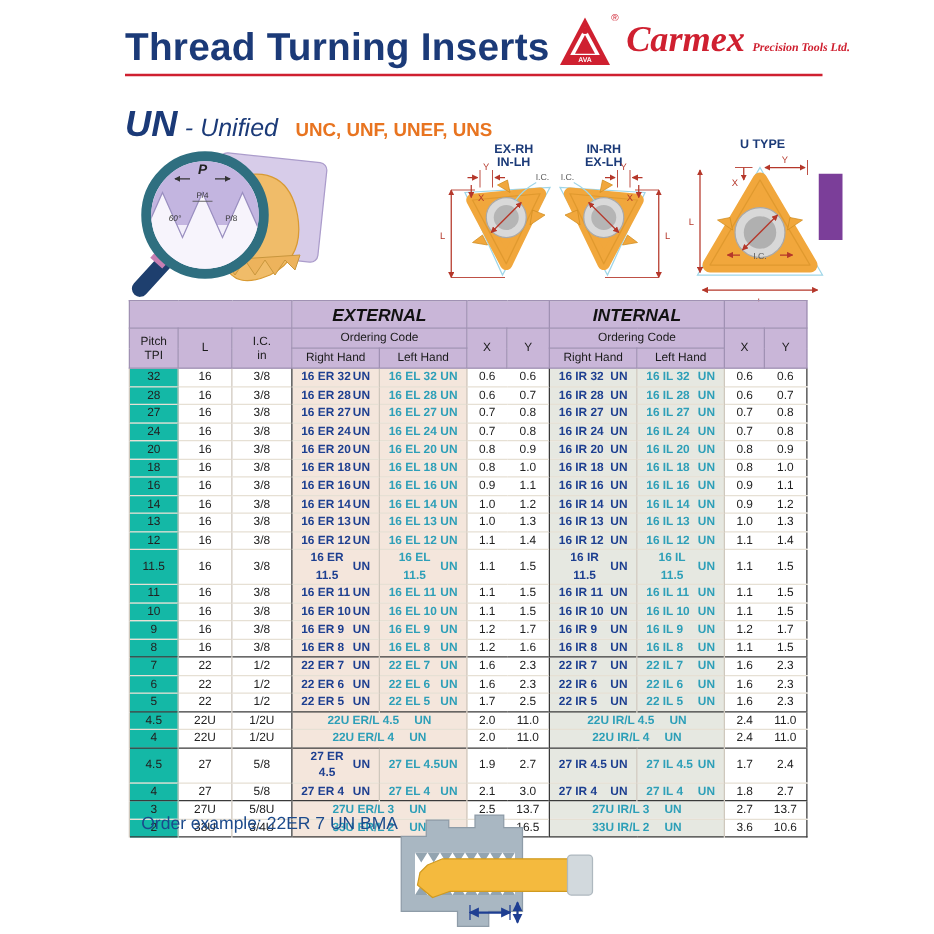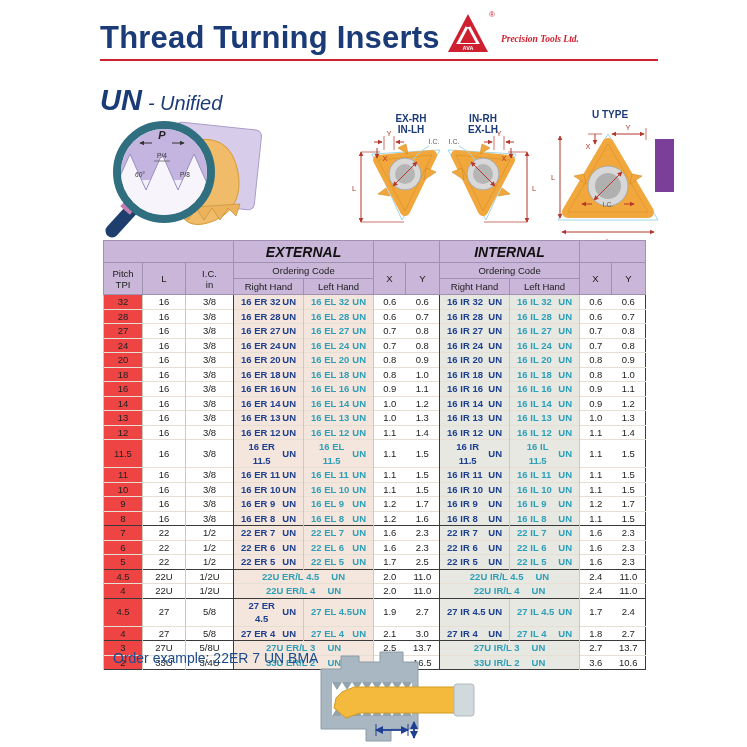--- a/index.html
+++ b/index.html
@@ -32,21 +32,21 @@
            color:#1a1a1a;padding:0;text-align:center;}
   thead tr.h1 th{height:21px;}
   thead tr.h2 th{height:15px;}
   thead tr.h3 th{height:15px;}
   th.sec{font-size:14px;font-weight:bold;font-style:italic;color:#111;}
   td{padding:0;height:13.5px;line-height:13.5px;font-size:9.5px;text-align:center;
      border-left:1px solid #cfc8bd;border-top:1px solid #e6e0d4;vertical-align:middle;}
   td.noL{border-left:none;}
   .secl{border-left:1.5px solid #3a3a3a !important;}
   tr.group td{border-top:1.5px solid #3a3a3a;}
-  td.pc{background:#ef4444;}
+  td.pc{background:#14b8a6;}
   td.extbg{background:#f4e6dc;}
   td.intbg{background:#e6e8e1;}
   .cw{display:flex;justify-content:space-between;align-items:center;padding:0 7px;font-weight:bold;}
   .cw.cen{justify-content:center;gap:12px;}
   .nv{color:#1d3f90;}
   .tl{color:#2d9fb8;}
 
   .order{left:113px;top:650px;font-size:14px;color:#1b4a8c;}
 
   
@@ -64,27 +64,29 @@
 <div class="abs logo">
   <svg width="42" height="42" viewBox="0 0 42 42">
     <polygon points="21,2 41,40 1,40" fill="#cf2030"></polygon>
     <polygon points="21,10 35,36 7,36" fill="#ffffff"></polygon>
     <polygon points="21,16 29,31 13,31" fill="#cf2030"></polygon>
     <rect x="6" y="32" width="30" height="6" fill="#cf2030"></rect>
     <text x="21" y="37.5" font-size="5.5" fill="#ffffff" text-anchor="middle" font-weight="bold">AVA</text>
     <circle cx="21" cy="12.5" r="2.6" fill="#cf2030"></circle>
   </svg>
   <span class="logo-reg">®</span>
+  <span class="logo-name">Carmex</span>
   <span class="logo-tag">Precision Tools Ltd.</span>
 </div>
 <div class="abs rule"></div>
 
 <div class="abs series">
   <span class="series-code">UN</span>
   <span class="series-name">- Unified</span>
+  <span class="series-sub">UNC, UNF, UNEF, UNS</span>
 </div>
 
 <svg class="abs" style="left:100px;top:112px;" width="175" height="126" viewBox="0 0 175 126">
   <defs>
     <marker id="mga" viewBox="0 0 8 8" refX="7" refY="4" markerWidth="5" markerHeight="5" orient="auto-start-reverse">
       <path d="M0,0 L8,4 L0,8 Z" fill="#333"></path>
     </marker>
     <clipPath id="mgc">
         <circle cx="64" cy="60" r="43"></circle>
       </clipPath>

